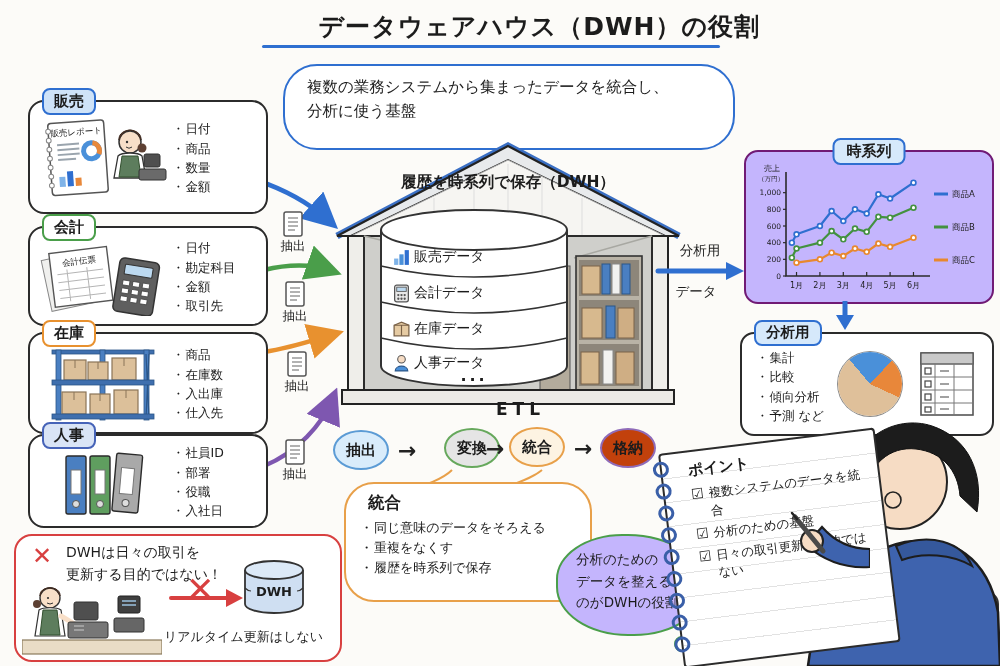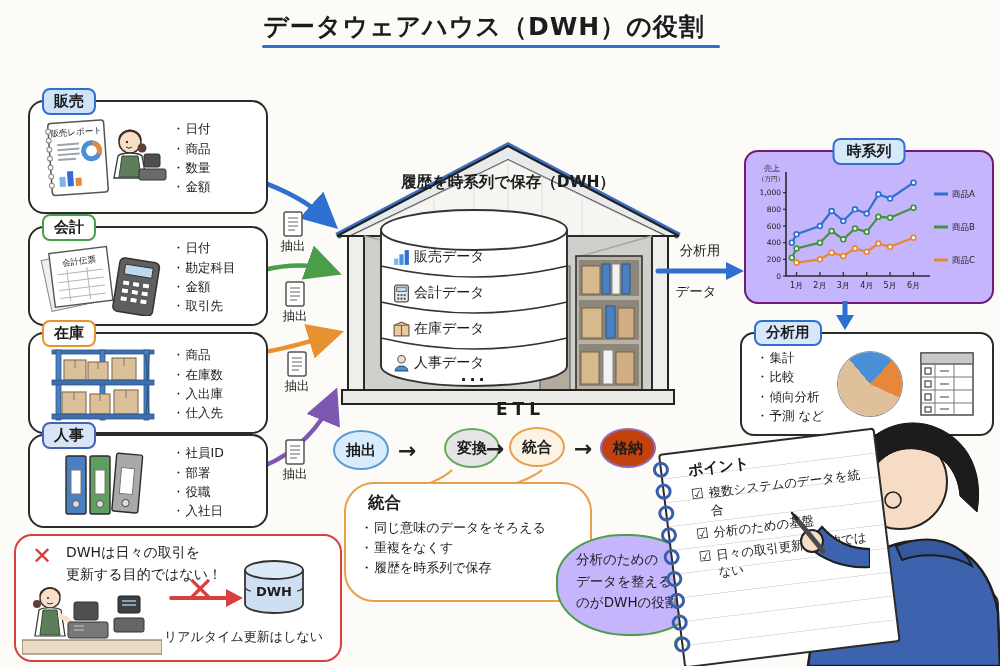--- a/index.html
+++ b/index.html
@@ -1,19 +1,19 @@
 <!DOCTYPE html>
 <html lang="ja"><head>
 <meta charset="utf-8">
 <style>
   html,body{margin:0;padding:0;background:#e8e8e8}
   .page{position:relative;width:1000px;height:666px;background:#fcfbf8;overflow:hidden;
         font-family:"DejaVu Sans",sans-serif;color:#1c1c1c}
   .abs{position:absolute}
-  .title{left:224px;top:10px;width:520px;text-align:center;font-size:25px;font-weight:bold;letter-spacing:1px}
+  .title{left:240px;top:10px;width:520px;text-align:right;font-size:25px;font-weight:bold;letter-spacing:1px}
   .title-underline{left:262px;top:45px;width:458px;height:3px;background:#2f6fd0;border-radius:2px}
   .cloud{left:283px;top:64px;width:404px;height:64px;border:2.5px solid #2f6fd0;border-radius:34px;
          background:#fff;padding:9px 22px;font-size:15.5px;line-height:1.55}
   .src-box{left:28px;width:236px;border:2px solid #2b2b2b;border-radius:16px;background:#fff}
   .chip{position:absolute;top:-14px;left:12px;padding:0 10px;font-size:15px;font-weight:bold;
         border-radius:8px;background:#fff;border:2px solid #c2410c;line-height:1.5}
   .src-inner{display:flex;height:100%;align-items:center;gap:4px;padding:6px 6px 4px 8px;box-sizing:border-box}
   .illus{flex:0 0 130px}
   .bullets{font-size:12.5px;line-height:1.55}
   .li{display:flex;white-space:nowrap}
@@ -52,20 +52,24 @@
   svg{display:block}
 </style>
 </head>
 <body>
 
 <div class="page">
 
   <div class="abs title">データウェアハウス（DWH）の役割</div>
   <div class="abs title-underline"></div>
 
+  <div class="abs cloud">
+    <div>複数の業務システムから集まったデータを統合し、</div>
+    <div>分析に使う基盤</div>
+  </div>
 
   <svg class="abs" style="left:240px;top:150px" width="110" height="330" viewBox="0 0 110 330">
     <defs>
       <marker id="mb" markerWidth="8" markerHeight="8" refX="5" refY="4" orient="auto">
           <path d="M0,0L8,4L0,8Z" fill="#2f6fd0"></path>
         </marker>
       <marker id="mg" markerWidth="8" markerHeight="8" refX="5" refY="4" orient="auto">
           <path d="M0,0L8,4L0,8Z" fill="#4a9e4a"></path>
         </marker>
       <marker id="mo" markerWidth="8" markerHeight="8" refX="5" refY="4" orient="auto">

